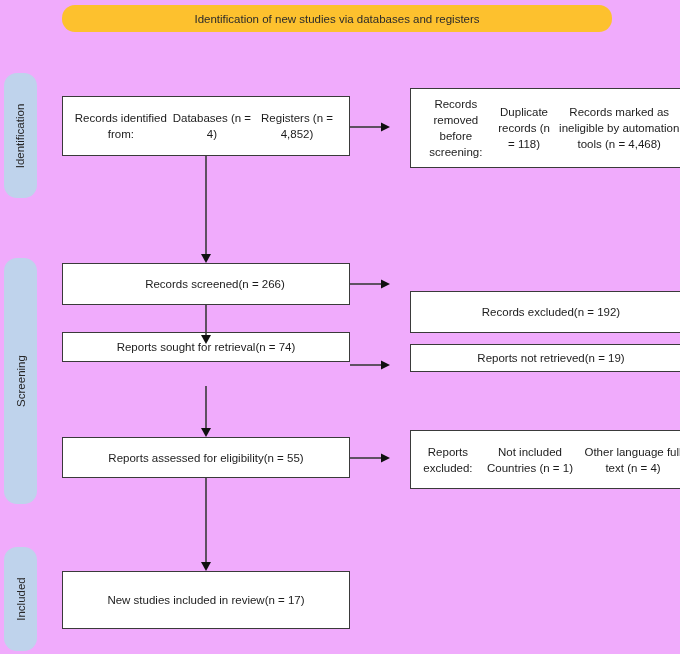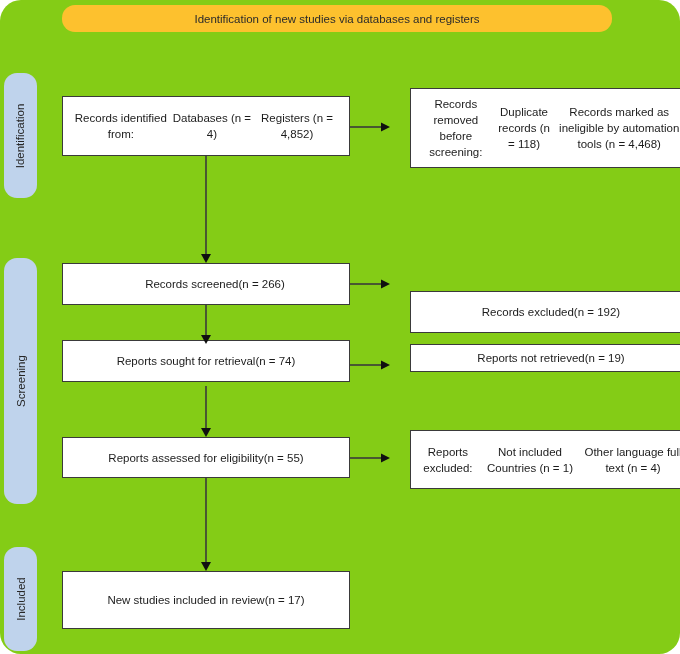--- a/index.html
+++ b/index.html
@@ -6,25 +6,24 @@
     --banner-bg:#FDC12E;
     --stage-bg:#BFD3EC;
     --box-border:#3a3a3a;
     --arrow-color:#3a3a3a;
     --text-color:#1c1c1c;
   }
   html,body{margin:0;padding:0;background:#ffffff;}
   .canvas{
     position:relative;
     width:680px;height:654px;
-    background:#84cc16;
+    background:#f0abfc;
     font-family:"Liberation Sans","DejaVu Sans",sans-serif;
     color:var(--text-color);
     overflow:hidden;
-    border-radius:21px;
   }
   .banner{
     position:absolute;left:62px;top:5px;width:550px;height:27px;
     background:var(--banner-bg);
     border-radius:13px;
     display:flex;align-items:center;justify-content:center;
     font-size:11.5px;color:#2b2b2b;
   }
   .stage{
     position:absolute;left:4px;width:33px;
@@ -49,21 +48,21 @@
     text-align:center;
     font-size:11.5px;line-height:16px;
     padding:2px 6px;
   }
   .col-left{left:62px;width:288px;}
   .col-right{left:410px;width:282px;}
   .box-b1{top:96px;height:60px;}
   .box-r1{top:88px;height:80px;}
   .box-b2{top:263px;height:42px;padding-left:24px;}
   .box-r2{top:263px;height:42px;margin-top:28px;}
-  .box-b3{top:340px;height:42px;}
+  .box-b3{top:332px;height:30px;}
   .box-r3{top:344px;height:28px;}
   .box-b4{top:437px;height:41px;text-align:center;}
   .box-r4{top:430px;height:59px;}
   .box-b5{top:571px;height:58px;}
   .arrows{position:absolute;left:0;top:0;width:680px;height:654px;pointer-events:none;}
   .arrows line{stroke:var(--arrow-color);stroke-width:1.6;}
   .arrows polygon{fill:#101010;}
 </style>
 </head>
 <body>

